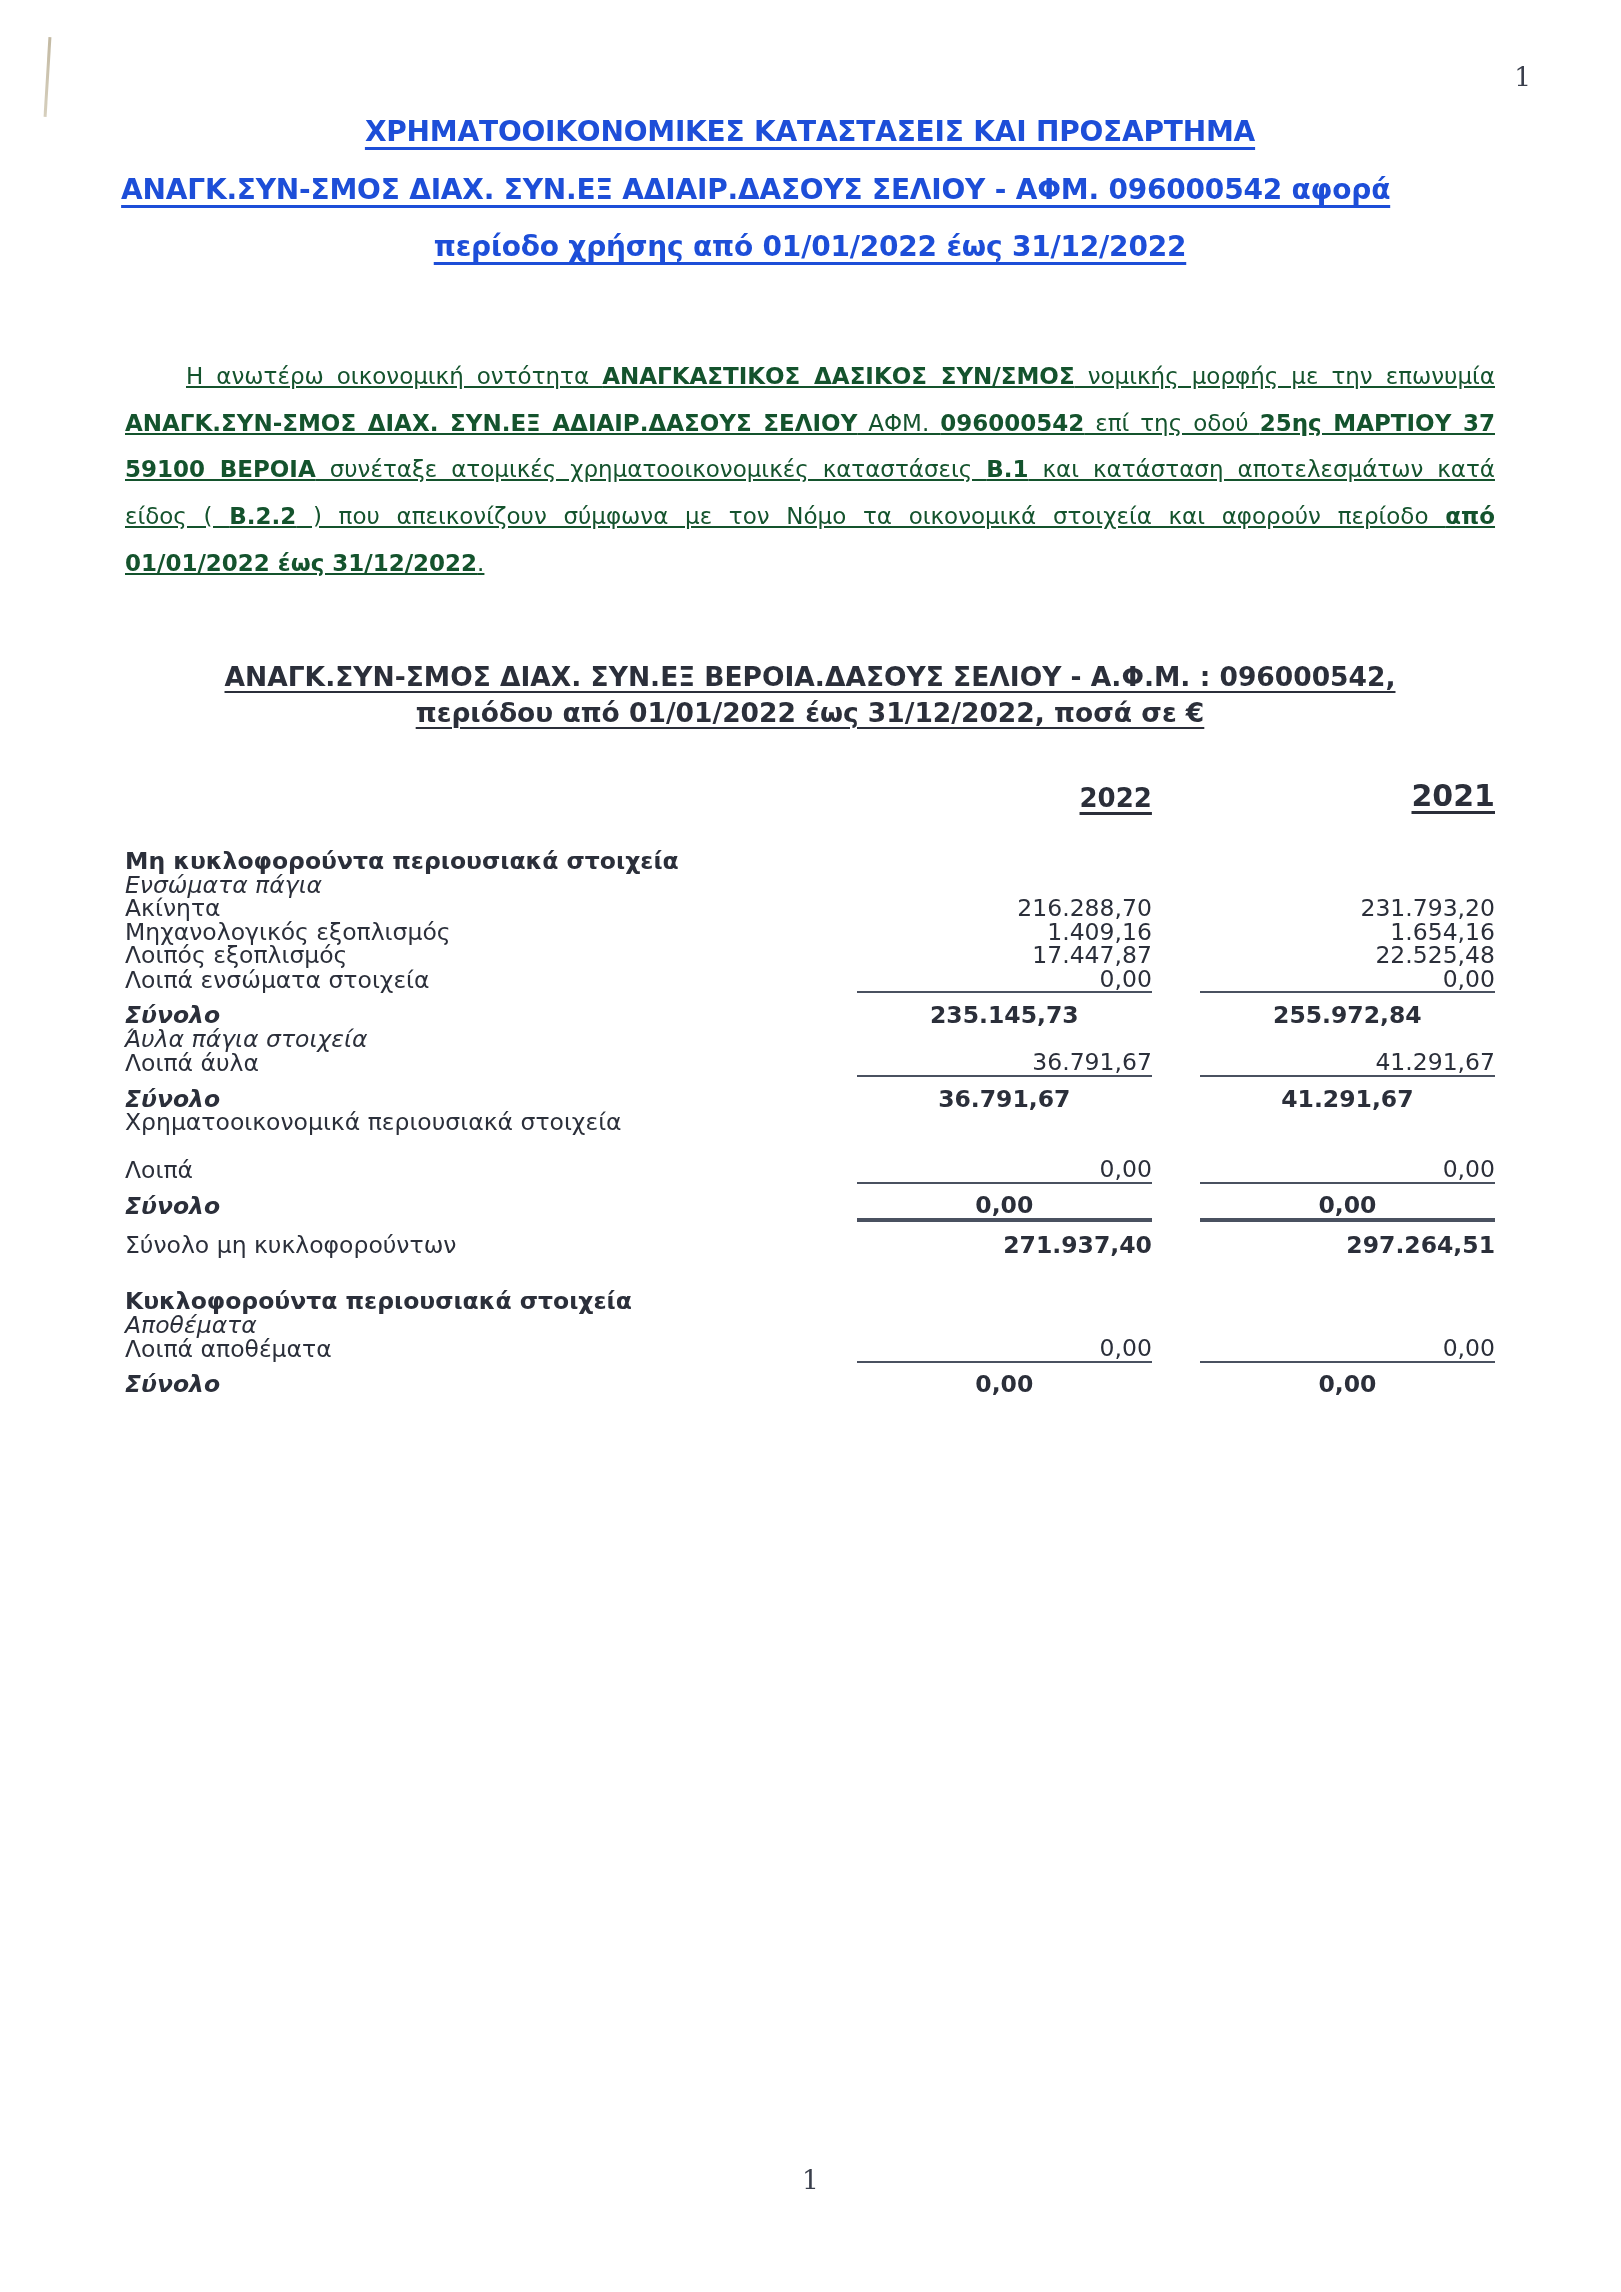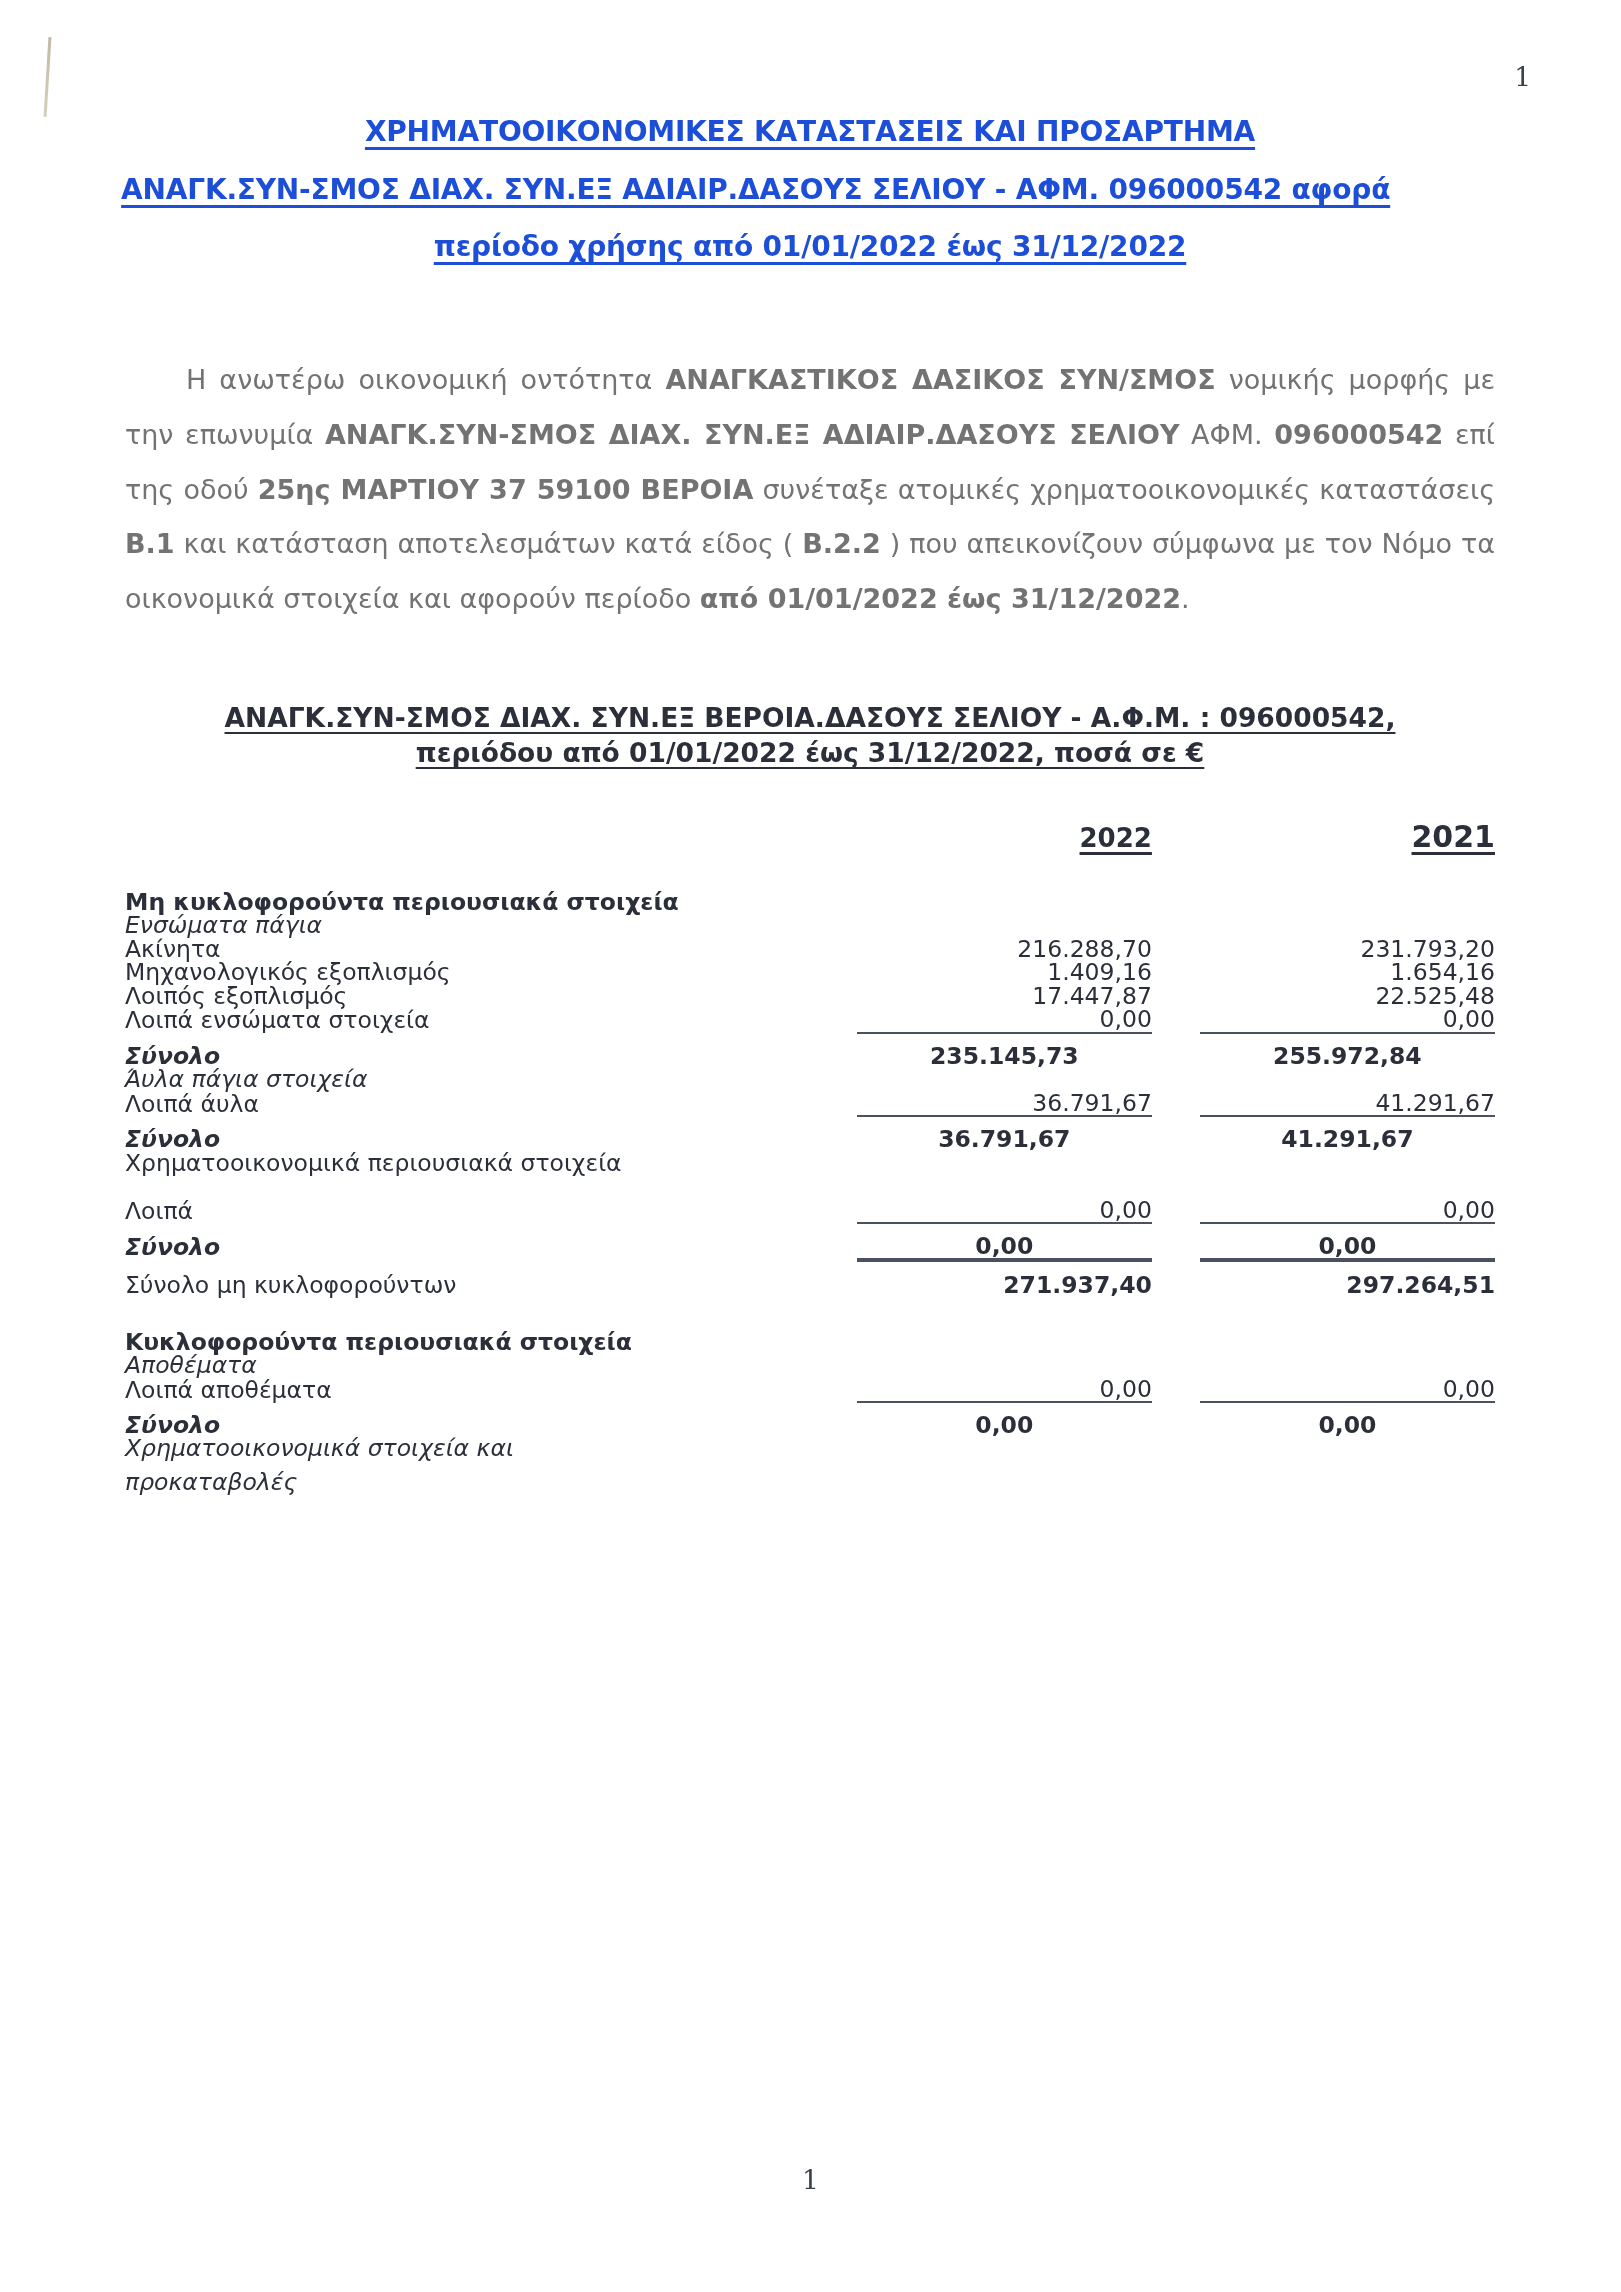--- a/index.html
+++ b/index.html
@@ -73,26 +73,27 @@
     text-underline-offset: 5.9px;
     text-decoration-thickness: 2.5px;
   }
   .title-line.l1 { margin-bottom: 30px; }
   .title-line.l2 { text-align: left; margin-left: -3.9px; margin-bottom: 29px; }
   .title-line.l3 { margin-bottom: 0; }
 
   
   .intro {
     margin-top: 92px;
-    font-size: 27px;
+    font-size: 23px;
     line-height: 2.03;
     text-align: justify;
     text-justify: inter-word;
     text-indent: 61px;
-    color: #737373;
+    color: #14532d;
+    text-decoration: underline;
   }
   .intro b { font-weight: bold; }
 
   
   .bal-head {
     margin-top: 73px;
     text-align: center;
     font-size: 26.5px;
     line-height: 1.34;
     font-weight: 600;
@@ -306,26 +307,20 @@
               <td class="num">0,00</td>
               <td class="gap"></td>
               <td class="num">0,00</td>
             </tr>
             <tr class="total rule-top">
               <td class="lbl">Σύνολο</td>
               <td class="num">0,00</td>
               <td class="gap"></td>
               <td class="num">0,00</td>
             </tr>
-            <tr class="italic">
-              <td class="lbl">Χρηματοοικονομικά στοιχεία και<span class="sub2" style="margin-top: 9.8px;">προκαταβολές</span></td>
-              <td class="num"></td>
-              <td class="gap"></td>
-              <td class="num"></td>
-            </tr>
           </tbody>
       </table>
     </div>
 
   </div>
 
   <div class="page-num-bottom">1</div>
 </div>
 
 

